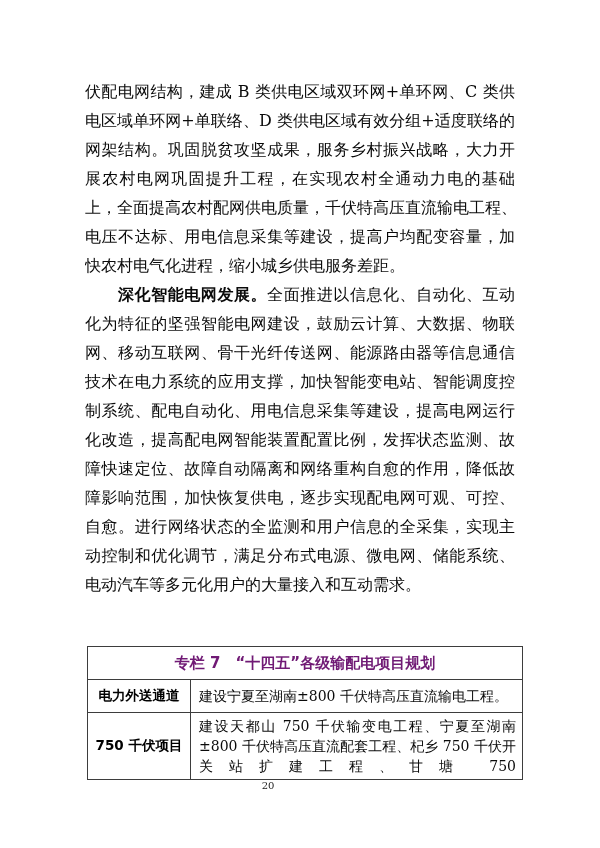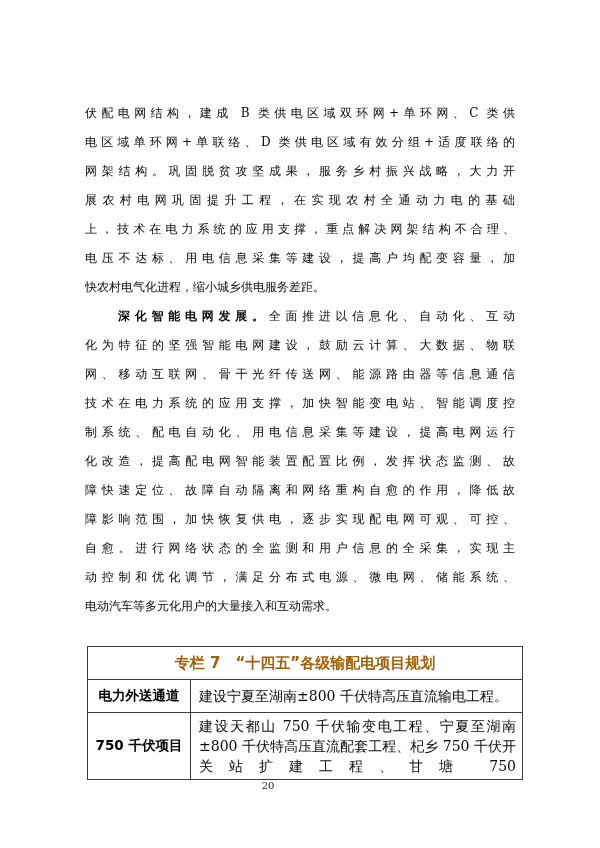--- a/index.html
+++ b/index.html
@@ -15,23 +15,22 @@
     overflow: hidden;
     color: #000000;
   }
   
   .text-block {
     position: absolute;
     left: 85px;
     top: 77px;
     width: 430px;
     font-family: "DejaVu Serif", "Liberation Serif", serif;
-    font-size: 12px;
+    font-size: 16px;
     color: #0a0a0a;
-    margin-top: 22px;
   }
   .line {
     line-height: 29px;
     height: 29px;
     overflow: hidden;
     text-align: justify;
     text-align-last: justify;
     white-space: nowrap;
   }
   .line.no-stretch {
@@ -56,21 +55,21 @@
     border: 1px solid #3d3d3d;
     background: #ffffff;
   }
   .t-title {
     height: 30px;
     text-align: center;
     vertical-align: middle;
     font-family: "DejaVu Sans", "Liberation Sans", sans-serif;
     font-weight: bold;
     font-size: 15px;
-    color: #a16207;
+    color: #701a75;
   }
   .t-label {
     text-align: center;
     vertical-align: middle;
     font-family: "DejaVu Sans", "Liberation Sans", sans-serif;
     font-weight: bold;
     font-size: 13.5px;
     color: #000000;
   }
   .t-content {
@@ -103,21 +102,21 @@
 <body>
 
 <div class="page">
 
   <div class="text-block">
     <div>
         <div class="line">伏配电网结构，建成 B 类供电区域双环网+单环网、C 类供</div>
         <div class="line">电区域单环网+单联络、D 类供电区域有效分组+适度联络的</div>
         <div class="line">网架结构。巩固脱贫攻坚成果，服务乡村振兴战略，大力开</div>
         <div class="line">展农村电网巩固提升工程，在实现农村全通动力电的基础</div>
-        <div class="line">上，技术在电力系统的应用支撑，重点解决网架结构不合理、</div>
+        <div class="line">上，全面提高农村配网供电质量，千伏特高压直流输电工程、</div>
         <div class="line">电压不达标、用电信息采集等建设，提高户均配变容量，加</div>
         <div class="line no-stretch">快农村电气化进程，缩小城乡供电服务差距。</div>
       </div>
     <div>
         <div class="line indent"><span class="bold-lead">深化智能电网发展。</span>全面推进以信息化、自动化、互动</div>
         <div class="line">化为特征的坚强智能电网建设，鼓励云计算、大数据、物联</div>
         <div class="line">网、移动互联网、骨干光纤传送网、能源路由器等信息通信</div>
         <div class="line">技术在电力系统的应用支撑，加快智能变电站、智能调度控</div>
         <div class="line">制系统、配电自动化、用电信息采集等建设，提高电网运行</div>
         <div class="line">化改造，提高配电网智能装置配置比例，发挥状态监测、故</div>

